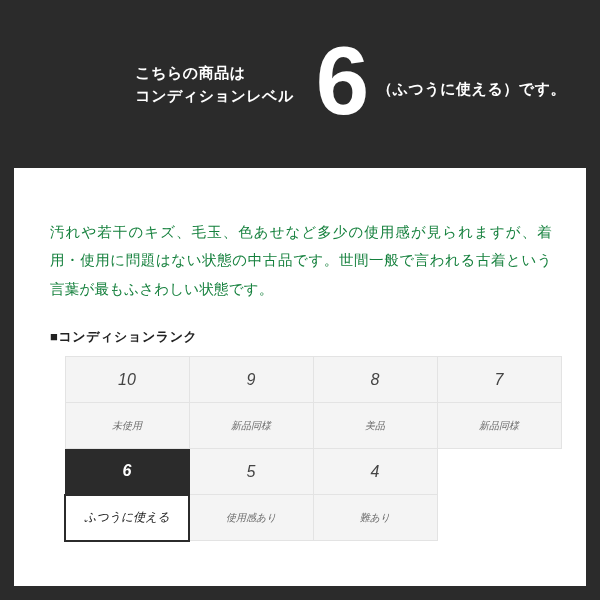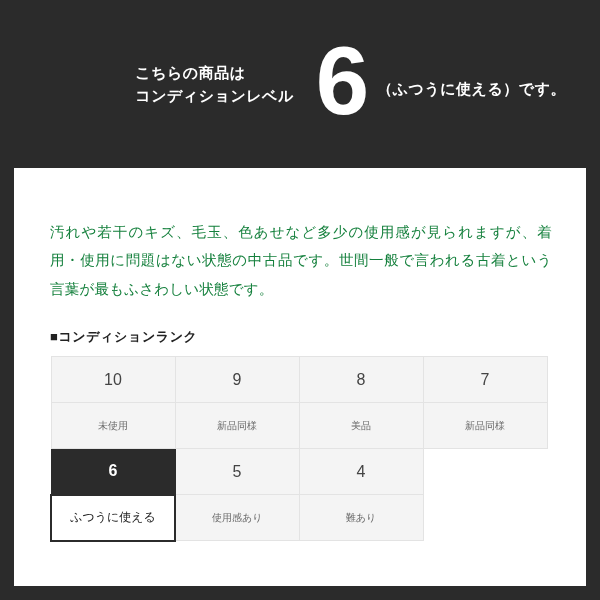--- a/index.html
+++ b/index.html
@@ -97,25 +97,26 @@
     color: #222222;
     font-size: 13px;
     font-weight: bold;
     letter-spacing: 0.6px;
     margin-top: 12px;
   }
 
   
   .rank-table {
     position: absolute;
-    left: 36px;
+    left: 50px;
     top: 188px;
     border-collapse: collapse;
     table-layout: fixed;
     width: 496px;
+    font-style: italic;
   }
   .rank-table td {
     width: 124px;
     height: 46px;
     text-align: center;
     vertical-align: middle;
     border: 1px solid #e3e3e3;
     font-size: 14px;
     color: #555555;
     background: #f4f4f4;

